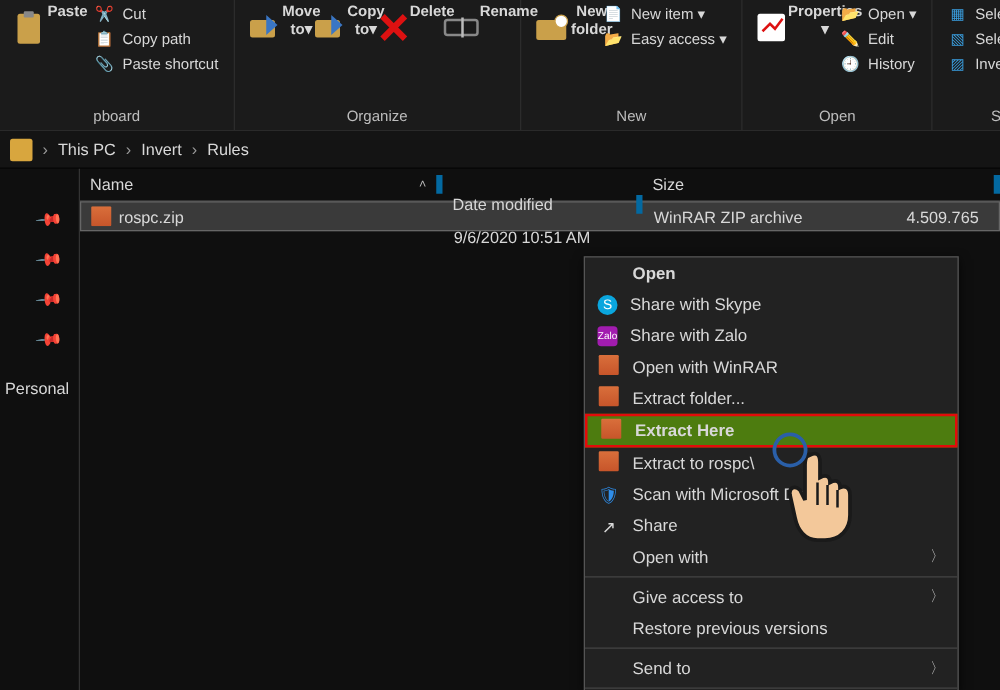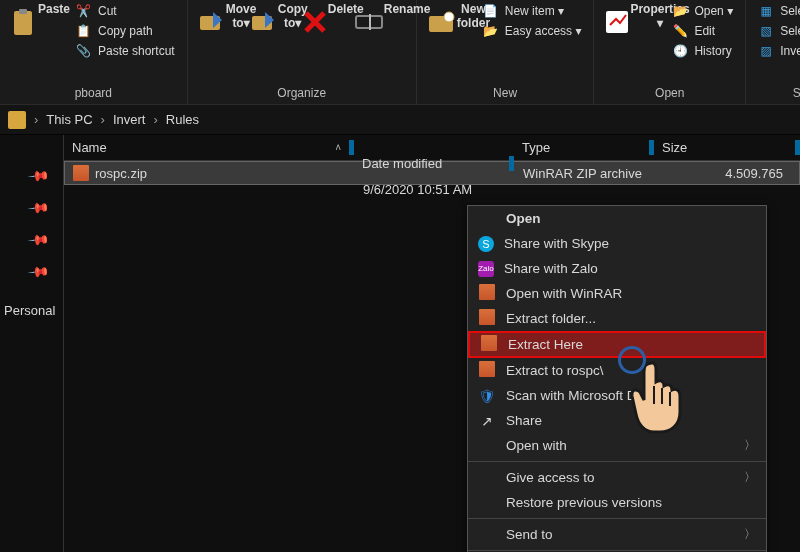--- a/index.html
+++ b/index.html
@@ -41,21 +41,21 @@
   .row .c-name { display:flex; align-items:center; gap:6px; }
   .file-ic { width:16px; height:16px; background:linear-gradient(#d96f3b,#c7552a); display:inline-block; border-radius:1px; }
 
   
   .ctx { position:absolute; left:467px; top:205px; width:300px; background:#222; border:1px solid #555; box-shadow:0 2px 8px rgba(0,0,0,.7); font-size:13.5px; }
   .ctx .item { height:25px; display:flex; align-items:center; gap:10px; padding:0 10px 0 10px; cursor:pointer; position:relative; }
   .ctx .ic { width:18px; text-align:center; }
   .ctx .item.bold { font-weight:600; }
   .ctx .sub { position:absolute; right:10px; color:#bbb; font-size:12px; }
   .ctx hr { border:none; border-top:1px solid #444; margin:3px 0; }
-  .ctx .hl { border:2px solid #e20b0b; background:#7f1d1d; height:27px; }
+  .ctx .hl { border:2px solid #e20b0b; background:#4d7c0f; height:27px;font-weight:bold; }
 
   
   .hand { position:absolute; left:612px; top:342px; width:95px; height:95px; pointer-events:none; }
   .hand .circle { position:absolute; left:6px; top:4px; width:28px; height:28px; border:3px solid #2a5fa8; border-radius:50%; }
 
   
   svg { display:block; }
 </style>
 </head>
 <body>
@@ -230,21 +230,20 @@
     <div class="side-label">Personal</div>
   </div>
 
   <div class="content">
     <div class="cols">
       <div class="col c-name">
         <span>Name</span>
         <span class="sort-caret">˄</span>
       </div>
       <div class="col c-date">Date modified</div>
-      <div class="col c-type">Type</div>
       <div class="col c-size">Size</div>
     </div>
 
     <div class="row">
       <div class="col c-name" style="border:none">
         <span class="file-ic"></span>
         <span>rospc.zip</span>
       </div>
       <div class="col c-date" style="border:none">9/6/2020 10:51 AM</div>
       <div class="col c-type" style="border:none">WinRAR ZIP archive</div>

